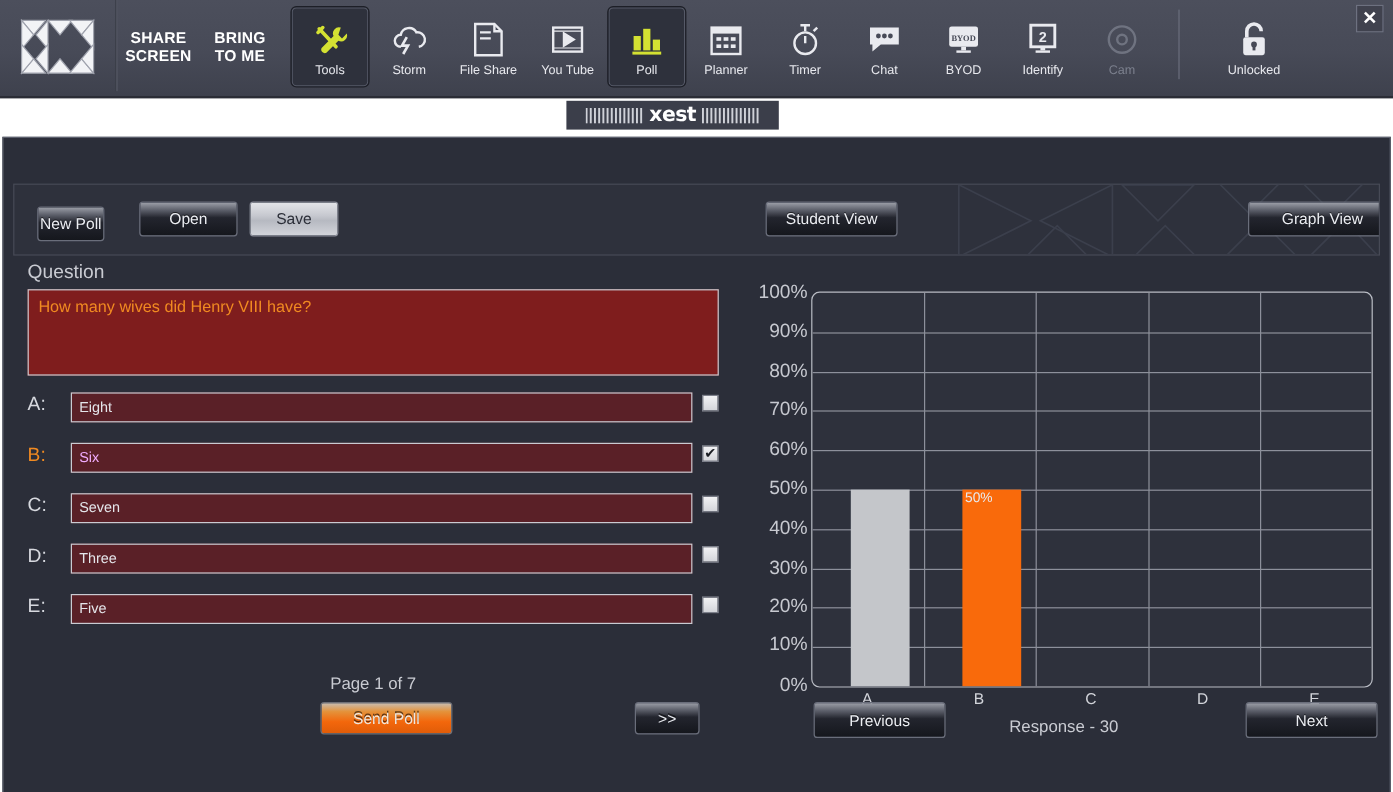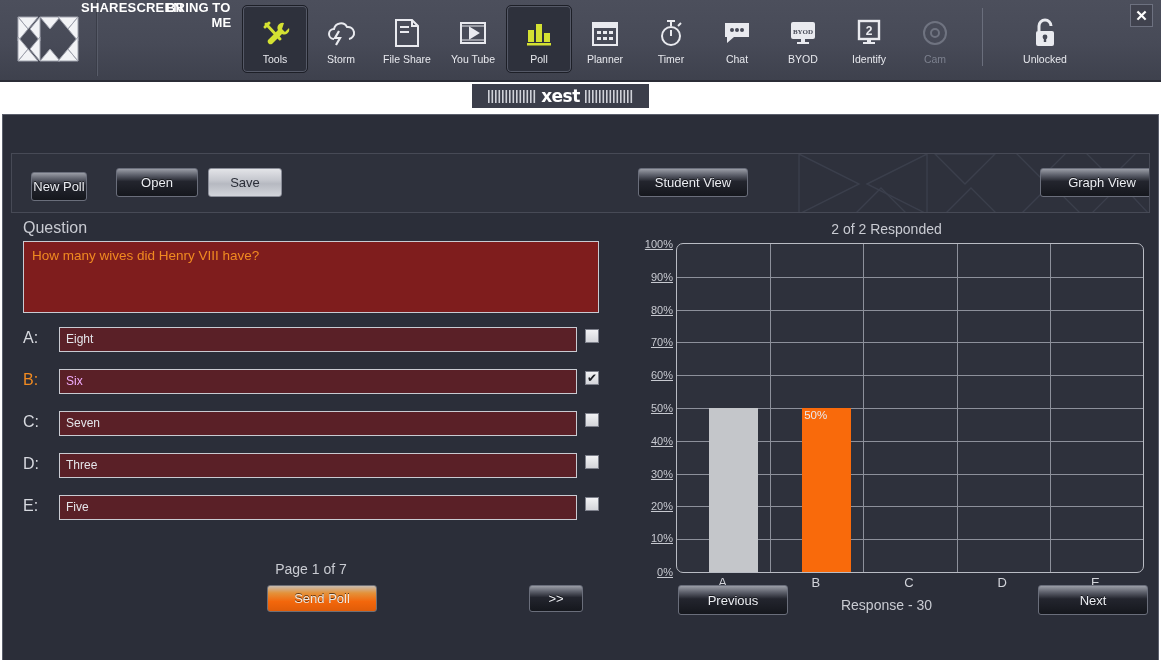--- a/index.html
+++ b/index.html
@@ -22,21 +22,21 @@
   .tb-logo {
     width: 96px; height: 78px;
     display: flex; align-items: center; justify-content: center;
     flex: 0 0 auto;
   }
   .tb-sep { width: 2px; height: 76px; background: #3a3d48; border-right: 1px solid #585c69; flex: 0 0 auto; }
 
   .tb-text-btn {
     flex: 0 0 auto;
     width: 68px; height: 78px;
-    display: flex; flex-direction: row; align-items: flex-start; justify-content: center;
+    display: flex; flex-direction: column; align-items: center; justify-content: center;
     color: #ffffff; font-weight: bold; font-size: 13px; line-height: 15px;
     text-align: center; letter-spacing: .2px;
   }
   .tb-text-btn span { display: block; }
 
   .tb-btn {
     flex: 0 0 auto;
     width: 66px; height: 68px; margin-top: 5px;
     display: flex; flex-direction: column; align-items: center; justify-content: center;
     color: #e8e9ee; font-size: 10.5px;
@@ -198,23 +198,22 @@
     width: 468px; height: 330px;
     border: 1px solid #b9bcc4;
     border-radius: 7px;
     background: #2e313c;
     overflow: hidden;
   }
   .gl-h { position: absolute; left: 0; width: 100%; height: 1px; background: #8d909b; }
   .gl-v { position: absolute; top: 0; height: 100%; width: 1px; background: #8d909b; }
   .ylab {
     position: absolute; right: 0; width: 48px;
-    text-align: right; color: #c7c9d0; font-size: 11px;
+    text-align: right; color: #c7c9d0; font-size: 16px;
     transform: translateY(-50%);
-    text-decoration: underline;
   }
   #ylabs { position: absolute; left: 0; top: 24px; width: 50px; height: 330px; }
   .bar { position: absolute; bottom: 0; }
   .bar .val {
     position: absolute; left: 2px; top: 1px;
     color: #e8e9ee; font-size: 11.5px;
   }
   #xlabs { position: absolute; left: 53px; top: 356px; width: 468px; height: 20px; }
   .xlab {
     position: absolute; top: 0; width: 60px; text-align: center;
@@ -519,21 +518,20 @@
         <div class="ans-input">Five</div>
         <div class="ans-check"></div>
       </div>
 
       <div id="page-indicator">Page 1 of 7</div>
       <div class="btn3d orange" id="btn-sendpoll">Send Poll</div>
       <div class="btn3d" id="btn-next-page">&gt;&gt;</div>
     </div>
 
     <div id="right-pane">
-      <div id="chart-title">2 of 2 Responded</div>
 
       <div id="chart-area">
         <div id="ylabs">
             <div class="ylab" style="top: 1px;">100%</div>
             <div class="ylab" style="top: 33.8px;">90%</div>
             <div class="ylab" style="top: 66.6px;">80%</div>
             <div class="ylab" style="top: 99.4px;">70%</div>
             <div class="ylab" style="top: 132.2px;">60%</div>
             <div class="ylab" style="top: 165px;">50%</div>
             <div class="ylab" style="top: 197.8px;">40%</div>

